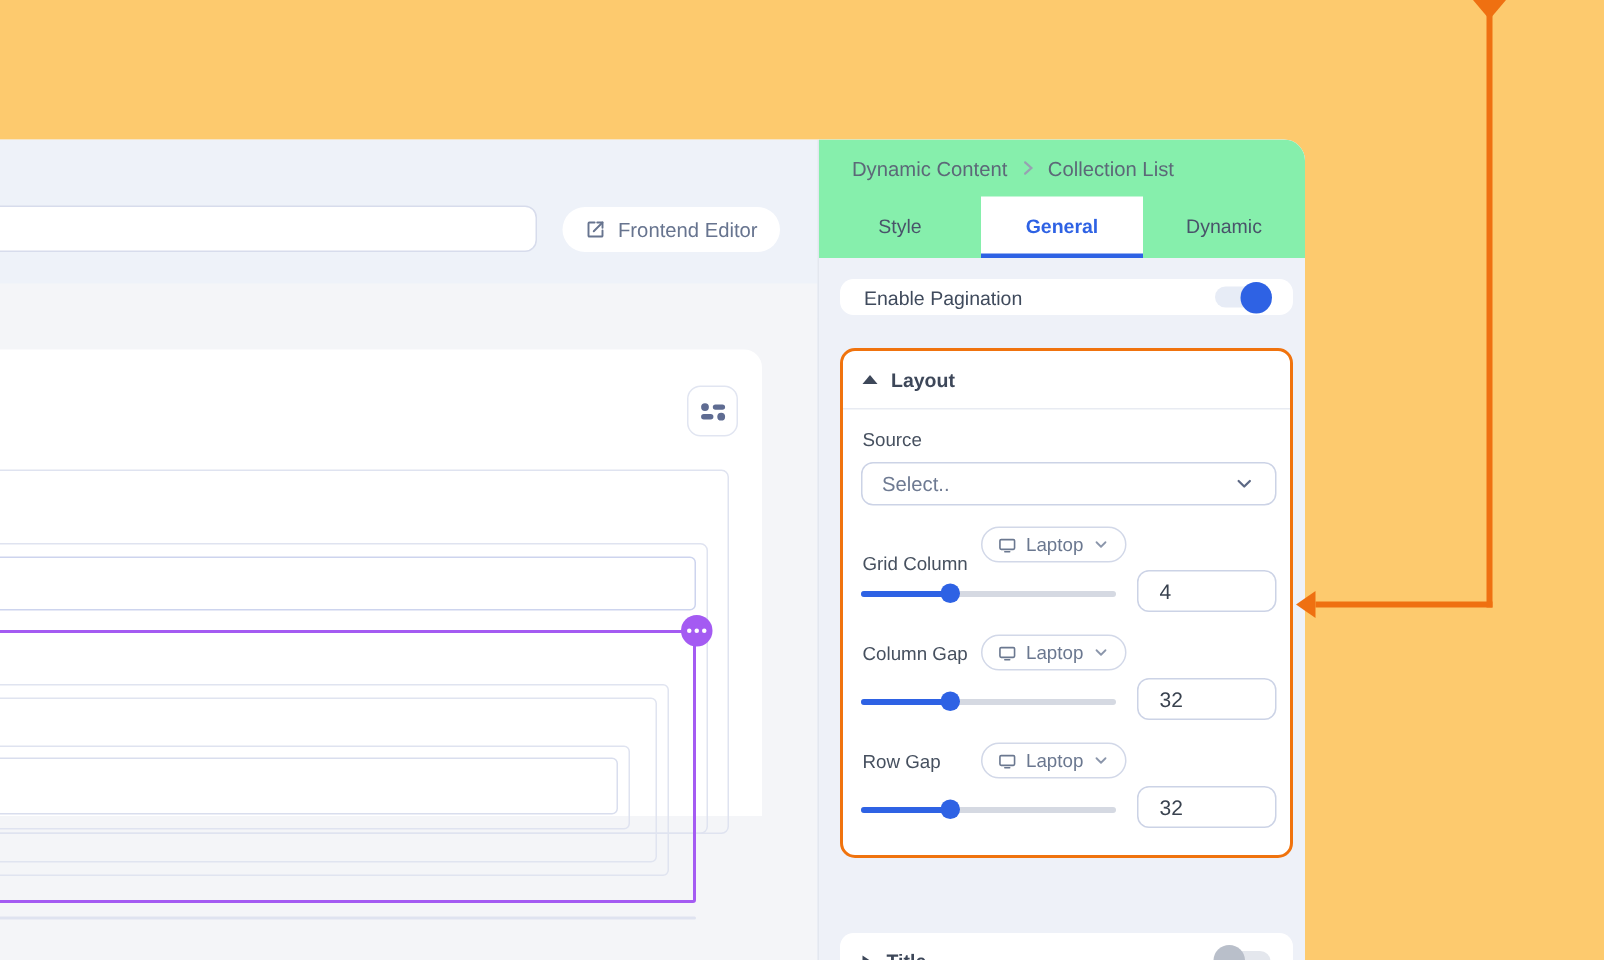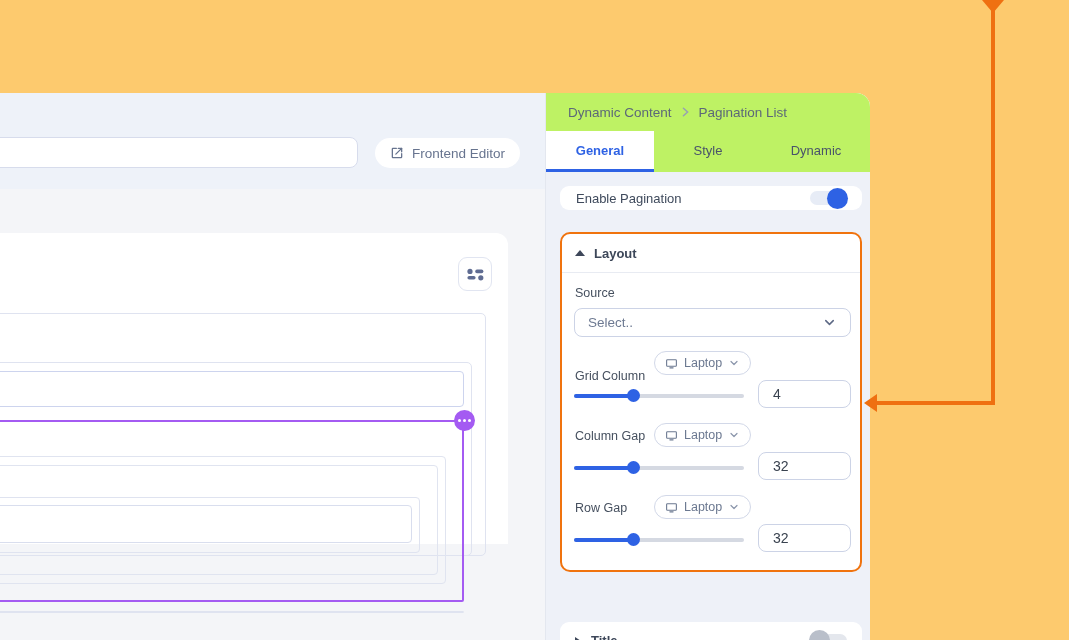--- a/index.html
+++ b/index.html
@@ -39,21 +39,21 @@
   .wb-c3 { left:-12px; top:264px; width:456px; height:56px;  border-color:#dfe3f0; border-radius:4px; }
   .wb-c4 { left:-12px; top:272px; width:448px; height:38px;  border-color:#d9deee; border-radius:4px; }
   .wb-d  { left:-12px; top:378px; width:500px; bottom:-12px; border-radius:4px; }
   .sel-badge { position:absolute; left:478px; top:177px; width:21px; height:21px; border-radius:50%;
                background:#a45bf2; display:flex; align-items:center; justify-content:center; gap:2px; cursor:pointer; }
   .sel-badge i { width:3px; height:3px; border-radius:50%; background:#fff; }
 
   
   .panel { position:absolute; left:545px; top:0; width:325px; height:547px;
            background:#eef1f8; border-left:1px solid #e3e7ef; }
-  .panel-head { height:79px; background:#bef264; }
+  .panel-head { height:79px; background:#86efac; }
   .breadcrumb { height:38px; display:flex; align-items:center; padding-left:22px; gap:9px;
                 font-size:13.5px; color:#5c6878; }
   .crumb-sep { color:#97a1b2; display:flex; }
   .tabs { height:41px; display:flex; }
   .tab { flex:1; display:flex; align-items:center; justify-content:center;
          font-size:13px; color:#49536a; border-bottom:3px solid transparent; cursor:pointer; }
   .tab.active { background:#fff; color:#2e62e4; font-weight:700; border-bottom-color:#2e62e4; }
 
   .panel-body { position:absolute; left:0; top:79px; right:0; bottom:0; background:#eef1f8; }
   .card { position:absolute; left:14px; width:302px; background:#fff; border-radius:9px; }
@@ -167,25 +167,25 @@
 
     <div class="panel">
       <div class="panel-head">
         <div class="breadcrumb">
           <span>Dynamic Content</span>
           <span class="crumb-sep">
             <svg width="9" height="10" viewBox="0 0 9 12" fill="none" stroke="#97a1b2" stroke-width="1.8" stroke-linecap="round">
                 <path d="M2 1.5 L7 6 L2 10.5"></path>
               </svg>
           </span>
-          <span>Pagination List</span>
+          <span>Collection List</span>
         </div>
         <div class="tabs">
+          <div class="tab">Style</div>
           <div class="tab active">General</div>
-          <div class="tab">Style</div>
           <div class="tab">Dynamic</div>
         </div>
       </div>
 
       <div class="panel-body">
 
         <div class="card pagination-card">
           <span class="row-label">Enable Pagination</span>
           <div class="toggle on">
               <div class="knob"></div>

